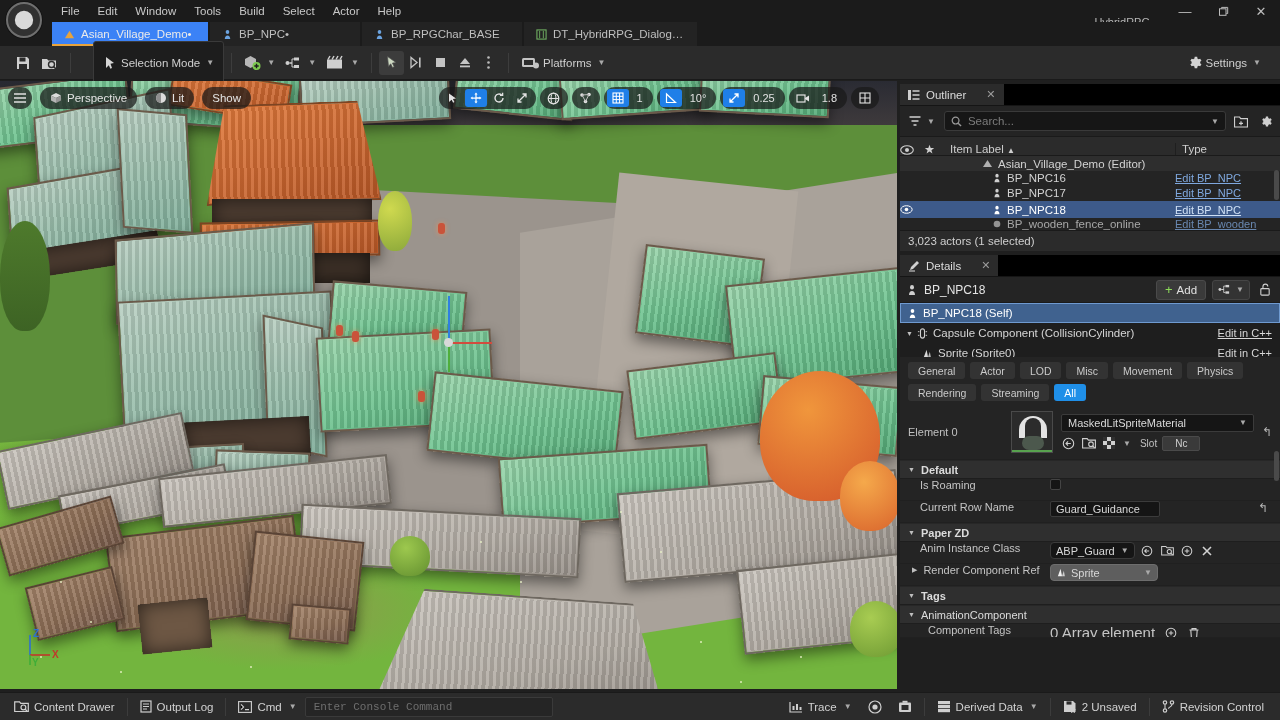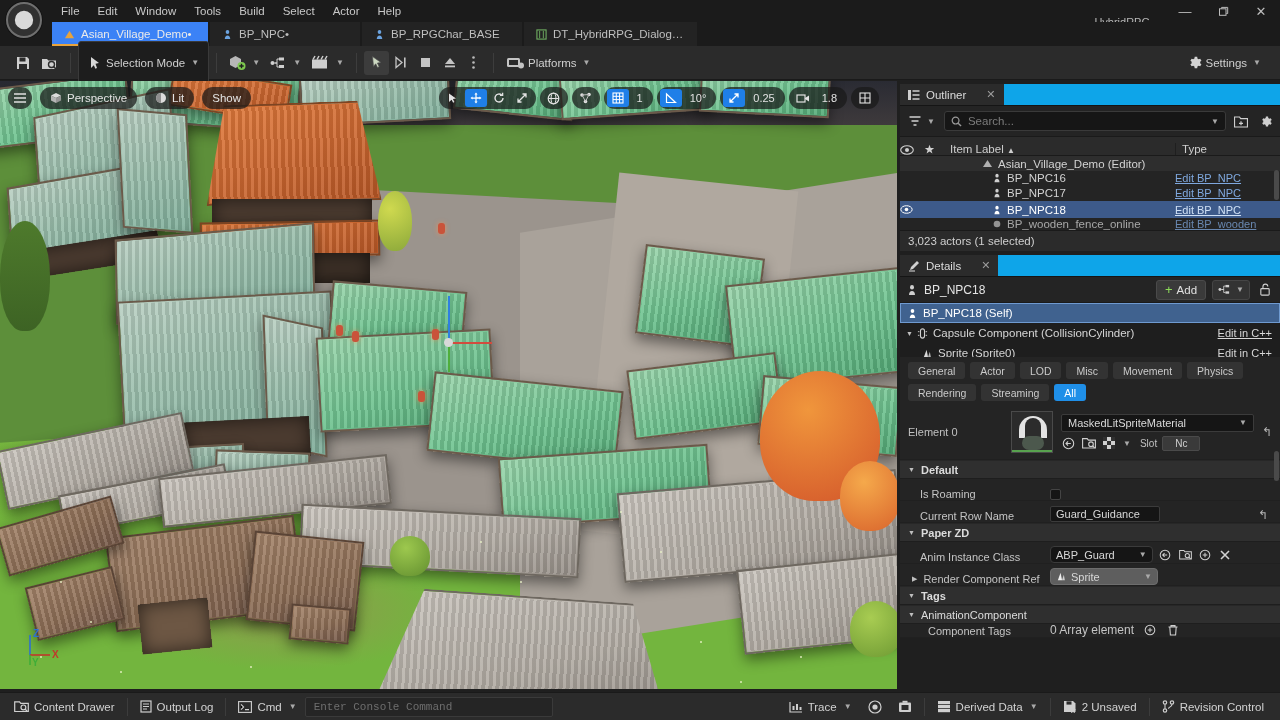--- a/index.html
+++ b/index.html
@@ -64,21 +64,21 @@
     background:#2b2b2b; display:flex; align-items:center;
     border-bottom:1px solid #1a1a1a;
   }
   .tb-sep { width:1px; height:20px; background:#3d3d3d; margin:0 7px; }
   .tb-btn {
     height:24px; min-width:24px; display:flex; align-items:center; justify-content:center;
     gap:4px; padding:0 5px; border-radius:3px; color:#cfcfcf; font-size:11.5px;
     cursor:default;
   }
   .tb-btn.dark {
-    background:#1d1d1d; border:1px solid #3a3a3a; padding:0 9px; height:43px;
+    background:#1d1d1d; border:1px solid #3a3a3a; padding:0 9px; height:43px;margin-left:15px;
   }
   .tb-btn.sel { background:#3c3c3c; }
   .chev { font-size:8px; color:#a9a9a9; margin-left:2px; }
 
   
   .viewport {
     position:absolute; left:0; top:81px; width:897px; height:608px;
     overflow:hidden; background:#5d8f3a;
   }
   .vp-scene { position:absolute; inset:0; }
@@ -180,21 +180,21 @@
     border-radius:3px; font-size:11px; color:#d8d8d8;
   }
   .vbtn.on { background:#1f7fe8; color:#fff; }
   .vval { padding:0 7px; font-size:11px; color:#e2e2e2; }
 
   
   .axis-ind { position:absolute; left:22px; bottom:22px; width:42px; height:42px; z-index:5; font-size:9px; font-weight:bold;}
 
   
   .right { position:absolute; left:900px; top:84px; width:380px; height:605px; }
-  .panel-tabrow { display:flex; align-items:flex-end; height:21px; background:#0ea5e9; }
+  .panel-tabrow { display:flex; align-items:flex-end; height:21px; background:#000000; }
   .panel-tab {
     display:flex; align-items:center; gap:6px; height:21px; padding:0 8px;
     background:#2b2b2b; font-size:11.5px; color:#dcdcdc;
   }
   .panel-tab .x { margin-left:14px; font-size:11px; color:#9c9c9c; }
   .panel-body { background:#242424; border-top:1px solid #151515; }
 
   .search-row { display:flex; align-items:center; gap:6px; padding:5px 6px; background:#242424; }
   .filter-btn { display:flex; align-items:center; gap:2px; color:#cfcfcf; font-size:11px; padding:2px 3px;}
   .searchbox {
@@ -271,34 +271,34 @@
   .cat.on { background:#1f8fe8; color:#fff; }
 
   .prop-area { background:#242424; }
   .sec-head {
     display:flex; align-items:center; gap:6px; height:19px; padding-left:8px;
     background:#2f2f2f; border-top:1px solid #272727; border-bottom:1px solid #1e1e1e;
     font-size:11px; color:#dcdcdc; font-weight:bold;
   }
   .tri { font-size:7px; color:#bfbfbf; }
   .prow {
-    display:flex; align-items:flex-end; height:22px; font-size:11px; color:#c4c4c4;
+    display:flex; align-items:flex-start; height:22px; font-size:11px; color:#c4c4c4;
     border-bottom:1px solid #202020;
   }
   .prow .pl { width:150px; padding-left:20px; }
   .prow .pv { flex:1; display:flex; align-items:center; gap:5px; }
   .chkbox { width:11px; height:11px; background:#151515; border:1px solid #444; border-radius:2px;}
   .txtfield {
     height:16px; min-width:110px; background:#151515; border:1px solid #3b3b3b;
     border-radius:2px; padding:0 5px; display:flex; align-items:center;
     font-size:11px; color:#d8d8d8;
   }
   .dropfield {
     height:17px; min-width:78px; background:#151515; border:1px solid #3b3b3b;
-    border-radius:4px; padding:0 5px; display:flex; align-items:center; gap:22px;
+    border-radius:4px; padding:0 5px; display:flex; align-items:center; gap:4px;
     justify-content:space-between; font-size:11px; color:#d8d8d8;
   }
   .dropfield.lite { background:#5e5e5e; border-color:#6d6d6d; min-width:108px;}
   .mini { width:15px; height:15px; display:flex; align-items:center; justify-content:center;
           color:#cfcfcf; font-size:11px; }
   .revert { color:#b5b5b5; font-size:12px; }
 
   .elem-row { display:flex; align-items:center; padding:6px 8px; background:#242424; gap:8px;
               border-bottom:1px solid #202020;}
   .thumb {
@@ -1172,21 +1172,21 @@
           <span>Tags</span>
         </div>
 
         <div class="sec-head" style="font-weight:normal">
           <span class="tri">▼</span>
           <span>AnimationComponent</span>
         </div>
         <div class="prow" style="height:14px;overflow:hidden">
           <div class="pl" style="padding-left:28px">Component Tags</div>
           <div class="pv" style="gap:8px">
-            <span style="font-size:12px;color:#c4c4c4">0 Array element</span>
+            <span style="font-size:15px;color:#c4c4c4">0 Array element</span>
             <span class="mini">
               <svg width="12" height="12" viewBox="0 0 14 14">
                   <circle cx="7" cy="7" r="5.6" fill="none" stroke="#cfcfcf" stroke-width="1.2"></circle>
                   <path d="M7 4.3v5.4M4.3 7h5.4" stroke="#cfcfcf" stroke-width="1.2"></path>
                 </svg>
             </span>
             <span class="mini">
               <svg width="12" height="12" viewBox="0 0 12 12">
                   <path d="M1.5 3h9M4 3V1.6h4V3M2.8 3l.6 8h5.2l.6-8" fill="none" stroke="#cfcfcf" stroke-width="1.1"></path>
                 </svg>

